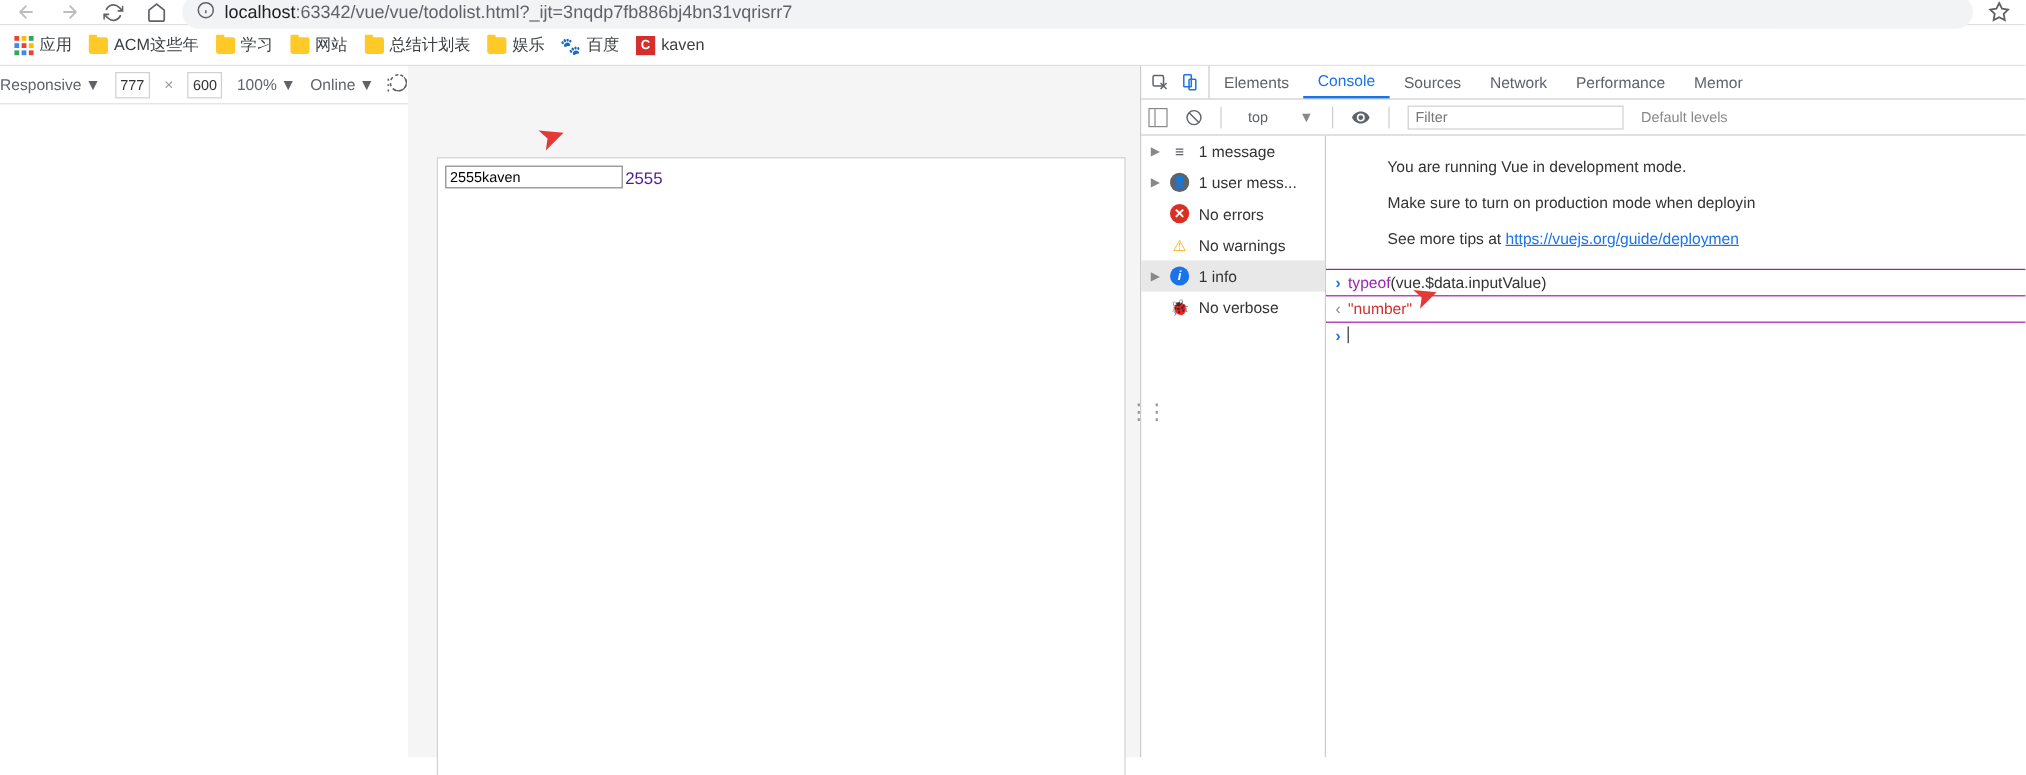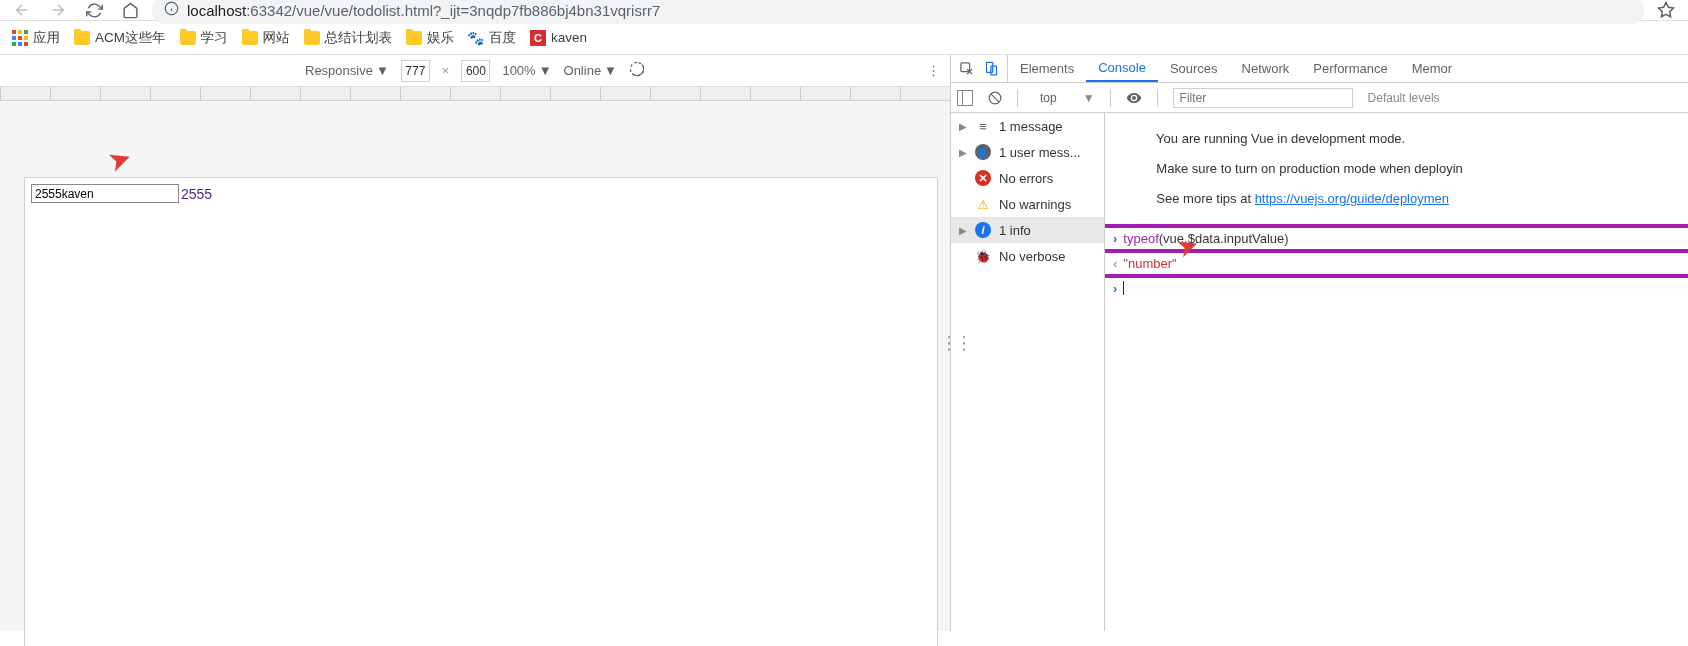--- a/index.html
+++ b/index.html
@@ -22,21 +22,21 @@
     .bm-folder::before { content: ''; position: absolute; top: -2px; left: 0; width: 7px; height: 3px; background: #ffca28; border-radius: 1px 1px 0 0; }
     .apps-icon { width: 16px; height: 16px; display: grid; grid-template-columns: repeat(3,4px); grid-template-rows: repeat(3,4px); gap: 2px; }
     .apps-icon span:nth-child(1){background:#ea4335}.apps-icon span:nth-child(2){background:#fbbc04}.apps-icon span:nth-child(3){background:#34a853}
     .apps-icon span:nth-child(4){background:#4285f4}.apps-icon span:nth-child(5){background:#ea4335}.apps-icon span:nth-child(6){background:#fbbc04}
     .apps-icon span:nth-child(7){background:#34a853}.apps-icon span:nth-child(8){background:#4285f4}.apps-icon span:nth-child(9){background:#ea4335}
     .baidu-icon { width:16px; height:16px; color:#2932e1; display:flex; align-items:center; justify-content:center; font-size:14px; }
     .kaven-icon { width:16px; height:16px; background:#d32f2f; color:#fff; display:flex; align-items:center; justify-content:center; font-size:11px; font-weight:bold; }
 
     
     .main-area { display: flex; height: calc(646px - 70px); position: relative; }
-    .page-pane { width: 950px; display: flex; flex-direction: column; }
+    .page-pane { width: 950px; display: flex; flex-direction: row; }
     .devtools-pane { flex: 1; border-left: 1px solid #ccc; display: flex; flex-direction: column; }
     .splitter { position: absolute; left: 940px; top: 50%; transform: translateY(-50%); color: #999; font-size: 18px; letter-spacing: -3px; }
 
     
     .device-toolbar { height: 32px; background: #fff; border-bottom: 1px solid #e0e0e0; display: flex; align-items: center; justify-content: center; gap: 12px; font-size: 13px; color: #5f6368; position: relative; }
     .device-select { display: flex; align-items: center; gap: 3px; cursor: pointer; }
     .dim-input { width: 29px; height: 22px; border: 1px solid #d0d0d0; text-align: center; font-size: 12px; color: #333; }
     .dim-x { color: #999; }
     .dots-menu { position: absolute; right: 10px; cursor: pointer; color: #5f6368; }
     .rotate-icon { cursor: pointer; }
@@ -74,21 +74,21 @@
     .dt-side-item .tri { color: #888; font-size: 10px; width: 8px; }
     .dt-side-icon { width: 16px; height: 16px; display: flex; align-items: center; justify-content: center; }
     .ic-msg { color: #5f6368; }
     .ic-user { background: #5f6368; color: #fff; border-radius: 50%; font-size: 10px; }
     .ic-err { background: #d93025; color: #fff; border-radius: 50%; font-size: 11px; font-weight: bold; }
     .ic-warn { color: #f9ab00; }
     .ic-info { background: #1a73e8; color: #fff; border-radius: 50%; font-size: 11px; font-weight: bold; font-style: italic; }
     .ic-bug { color: #5f6368; }
 
     .dt-console { flex: 1; font-family: Menlo, Consolas, monospace; font-size: 13px; color: #333; position: relative; }
-    .con-line { padding: 3px 8px; border-bottom: 4px solid #a21caf; display: flex; gap: 6px; }
+    .con-line { padding: 3px 8px; border-bottom: 1px solid #a21caf; display: flex; gap: 6px; }
     .con-line.msg { color: #333; white-space: pre; }
     .con-link { color: #1a73e8; text-decoration: underline; }
     .con-prompt { color: #1a73e8; font-weight: bold; }
     .con-result { color: #888; }
     .con-typeof { color: #9c27b0; }
     .con-string { color: #d32f2f; }
     .con-cursor { border-left: 1px solid #333; height: 14px; display: inline-block; }
     .arrow2 { position: absolute; left: 72px; top: 118px; color: #e53935; font-size: 26px; transform: rotate(-20deg); pointer-events:none; }
 
     .sidebar-toggle { width:16px; height:16px; border:1px solid #888; position:relative; cursor:pointer; }

